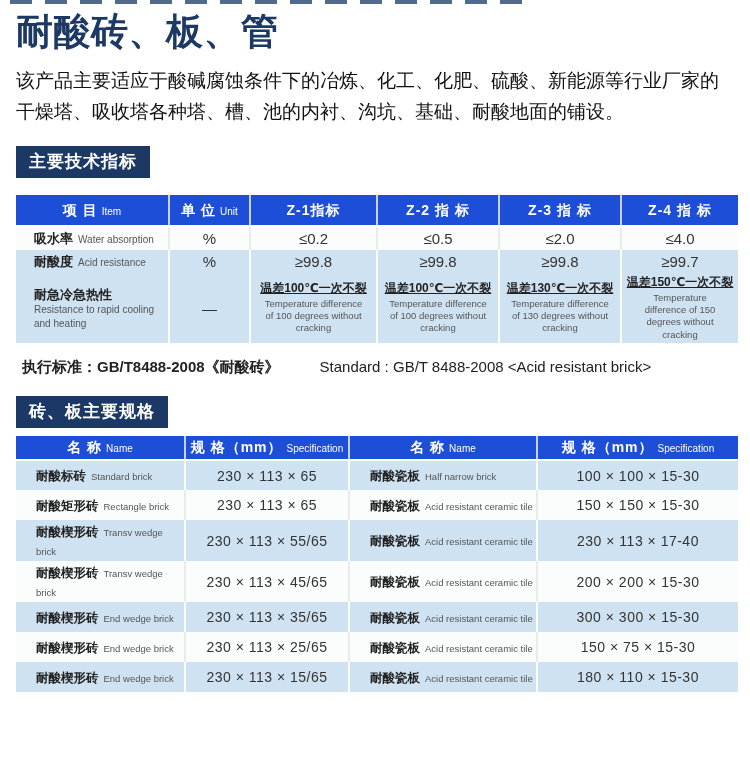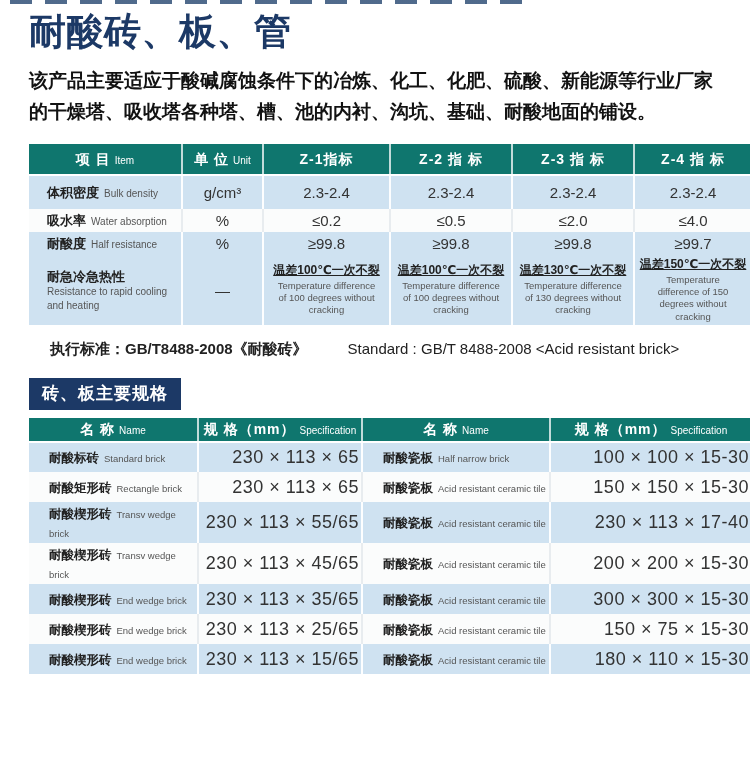--- a/index.html
+++ b/index.html
@@ -8,37 +8,37 @@
     position:relative; width:750px; height:779px; overflow:hidden;
     background:#ffffff;
     font-family:"Liberation Sans","DejaVu Sans",sans-serif;
     color:#141414;
   }
   .top-remnant{
     position:absolute; top:0; left:10px; width:512px; height:4px;
     background:repeating-linear-gradient(90deg,#24456f 0px,#24456f 22px,transparent 22px,transparent 35px);
     opacity:.8;
   }
-  .content{ padding:0 29px; }
+  .content{ padding:0 16px; }
   .page-title{
     margin:8px 0 0; font-size:37px; line-height:48px;
     font-weight:800; color:#1c3966; letter-spacing:.5px;
   }
   .intro{
     margin:9px 0 0; font-size:19px; line-height:31px;
-    font-weight:700; color:#121212;
+    font-weight:400; color:#121212;
   }
   .badge{
     display:inline-block; background:#1c3966; color:#fff;
     font-size:17px; font-weight:700; padding:4px 13px 5px;
     margin-top:19px; letter-spacing:1px;
   }
   table{ border-collapse:collapse; table-layout:fixed; width:722px; }
   thead th{
-    background:#0f766e; color:#fff; font-weight:700;
+    background:#1d4ed8; color:#fff; font-weight:700;
     text-align:center; vertical-align:middle; padding:0;
     border-bottom:2px solid #fff;
   }
   th + th{ border-left:2px solid rgba(255,255,255,.75); }
   td + td{ border-left:2px solid rgba(255,255,255,.95); }
   tr.row-light td + td{ border-left-color:#e8ecef; }
   tr.row-blue{ background:#cfe2f1; }
   tr.row-light{ background:#fbfcfc; }
   td{ text-align:center; vertical-align:middle; padding:2px 2px; }
   .hcn{ font-size:14px; letter-spacing:1px; }
@@ -51,42 +51,43 @@
   tr.h44 td{ height:44px; }
   tr.h70 td{ height:70px; }
   td.c-item{ text-align:left; padding-left:18px; }
   .lcn{ font-size:13px; font-weight:700; color:#222; }
   .len{ font-size:10px; color:#555; margin-left:5px; font-weight:400; }
   .stack .lcn, .stack .len{ display:block; margin-left:0; line-height:1.35; }
   .c-unit,.c-val{ font-size:15px; color:#333; }
   .thermal .tcn{ font-size:12px; font-weight:700; color:#222; line-height:1.3;text-decoration:underline; }
   .thermal .ten{ font-size:9.5px; color:#555; line-height:1.3; margin-top:1px; padding:0 8px; }
 
-  .std-note{ margin:15px 0 0 21px; font-size:15px; color:#222; font-weight:600; }
+  .std-note{ margin:15px 0 0 6px; font-size:15px; color:#222; font-weight:600; }
   .std-note .en{ margin-left:40px; font-weight:500; }
 
   .t2{ margin-top:8px; }
   .t2 thead th{ height:24px; }
   .t2 td{ height:30px; }
   td.c-name{ text-align:left; padding-left:20px; }
   .ncn{ font-size:12.5px; font-weight:700; color:#222; }
   .nen{ font-size:9.5px; color:#555; margin-left:5px; font-weight:400; }
-  .c-spec{ font-size:18px; color:#333; letter-spacing:.5px;text-align:right; }
+  .c-spec{ font-size:14px; color:#333; letter-spacing:.5px; }
 </style>
 </head>
 <body>
 
 <div class="top-remnant"></div>
 
 <div class="content">
 
   <h1 class="page-title">耐酸砖、板、管</h1>
 
   <p class="intro">该产品主要适应于酸碱腐蚀条件下的冶炼、化工、化肥、硫酸、新能源等行业厂家的干燥塔、吸收塔各种塔、槽、池的内衬、沟坑、基础、耐酸地面的铺设。</p>
 
+  <div class="badge">主要技术指标</div>
 
   <table class="t1">
     <colgroup>
       <col style="width:153px">
         <col style="width:81px">
         <col style="width:127px">
       <col style="width:122px">
         <col style="width:122px">
         <col style="width:117px">
     </colgroup>
@@ -94,38 +95,30 @@
       <tr>
         <th><span class="hcn">项 目</span><span class="hen">Item</span></th>
         <th><span class="hcn">单 位</span><span class="hen">Unit</span></th>
         <th><span class="hcn">Z-1指标</span></th>
         <th><span class="hcn">Z-2 指 标</span></th>
         <th><span class="hcn">Z-3 指 标</span></th>
         <th><span class="hcn">Z-4 指 标</span></th>
       </tr>
     </thead>
     <tbody>
-      <tr class="row-blue h34">
-        <td class="c-item"><span class="lcn">体积密度</span><span class="len">Bulk density</span></td>
-        <td class="c-unit">g/cm³</td>
-        <td class="c-val">2.3-2.4</td>
-        <td class="c-val">2.3-2.4</td>
-        <td class="c-val">2.3-2.4</td>
-        <td class="c-val">2.3-2.4</td>
-      </tr>
       <tr class="row-light h33">
         <td class="c-item"><span class="lcn">吸水率</span><span class="len">Water absorption</span></td>
         <td class="c-unit">%</td>
         <td class="c-val">≤0.2</td>
         <td class="c-val">≤0.5</td>
         <td class="c-val">≤2.0</td>
         <td class="c-val">≤4.0</td>
       </tr>
       <tr class="row-blue h33">
-        <td class="c-item"><span class="lcn">耐酸度</span><span class="len">Half resistance</span></td>
+        <td class="c-item"><span class="lcn">耐酸度</span><span class="len">Acid resistance</span></td>
         <td class="c-unit">%</td>
         <td class="c-val">≥99.8</td>
         <td class="c-val">≥99.8</td>
         <td class="c-val">≥99.8</td>
         <td class="c-val">≥99.7</td>
       </tr>
       <tr class="row-blue h70">
         <td class="c-item stack">
             <span class="lcn">耐急冷急热性</span>
             <span class="len">Resistance to rapid cooling and heating</span>

